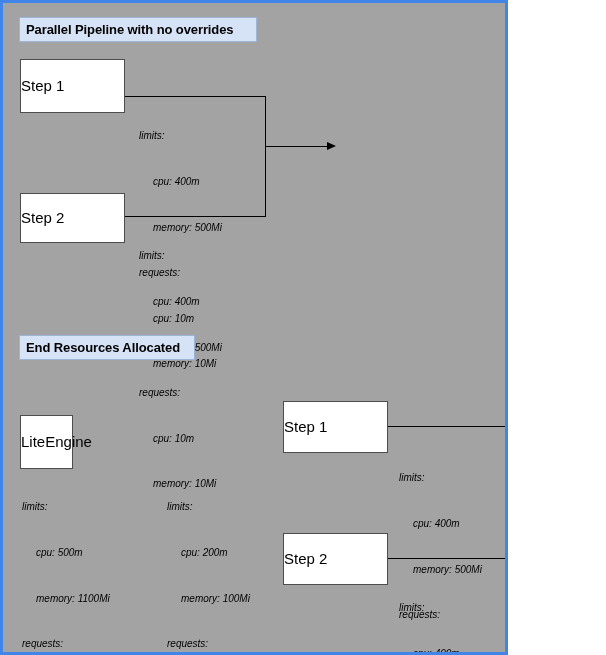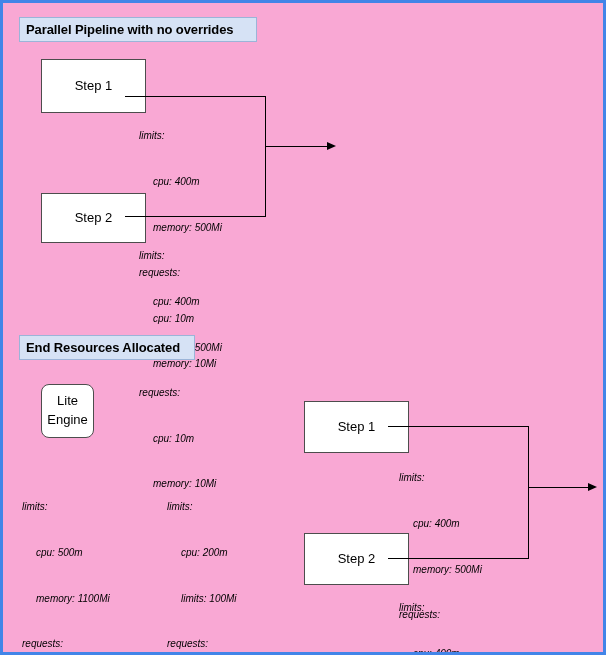--- a/index.html
+++ b/index.html
@@ -5,25 +5,25 @@
   html, body {
     margin: 0;
     padding: 0;
     background: #ffffff;
   }
   body {
     font-family: "Liberation Sans", sans-serif;
   }
   #canvas {
     position: relative;
-    width: 606px;
+    width: 508px;
     height: 655px;
     box-sizing: border-box;
     border: 3px solid #4285e8;
-    background: #f9a8d4;
+    background: #a3a3a3;
     overflow: hidden;
   }
   .section-header {
     position: absolute;
     background: #d6e2f5;
     border: 1px solid #9bb4d8;
     box-sizing: border-box;
     font-size: 13px;
     font-weight: bold;
     color: #000000;
@@ -32,26 +32,24 @@
     padding-left: 6px;
     letter-spacing: -0.1px;
   }
   .node-box {
     position: absolute;
     border: 1.6px solid #4d4d4d;
     box-sizing: border-box;
     background: #ffffff;
     display: flex;
     align-items: center;
-    justify-content: center;
     text-align: center;
-    font-size: 13px;
+    font-size: 15px;
     color: #000000;
     line-height: 1.45;
-    margin-left: 21px;
   }
   .res-block {
     position: absolute;
     font-size: 10px;
     color: #000000;
     line-height: 1.52;
     white-space: pre;
     font-style: italic;
   }
   .res-block .ind {
@@ -117,21 +115,21 @@
     <span class="ind">memory: 500Mi</span>
     <span class="lbl">requests:</span>
     <span class="ind">cpu: 10m</span>
     <span class="ind">memory: 10Mi</span>
   </div>
 
   <div class="section-header" style="left:16px; top:332px; width:176px; height:25px;text-align:center;">
     <span>End Resources Allocated</span>
   </div>
 
-  <div class="node-box" style="left:17px; top:381px; width:53px; height:54px; flex-direction:column;border-radius:8px;">
+  <div class="node-box" style="left:17px; top:412px; width:53px; height:54px; flex-direction:row;">
     <span>Lite</span>
     <span>Engine</span>
   </div>
 
 
   <div class="node-box" style="left:280px; top:398px; width:105px; height:52px;">
     <span>Step 1</span>
   </div>
 
   <div class="node-box" style="left:280px; top:530px; width:105px; height:52px;">
@@ -152,21 +150,21 @@
     <span class="ind">cpu: 500m</span>
     <span class="ind">memory: 1100Mi</span>
     <span class="lbl">requests:</span>
     
     
   </div>
 
   <div class="res-block" style="left:164px; top:466px;">
     <span class="lbl">limits:</span>
     <span class="ind">cpu: 200m</span>
-    <span class="ind">limits: 100Mi</span>
+    <span class="ind">memory: 100Mi</span>
     <span class="lbl">requests:</span>
     
     
   </div>
 
   <div class="res-block" style="left:396px; top:437px;">
     <span class="lbl">limits:</span>
     <span class="ind">cpu: 400m</span>
     <span class="ind">memory: 500Mi</span>
     <span class="lbl">requests:</span>

